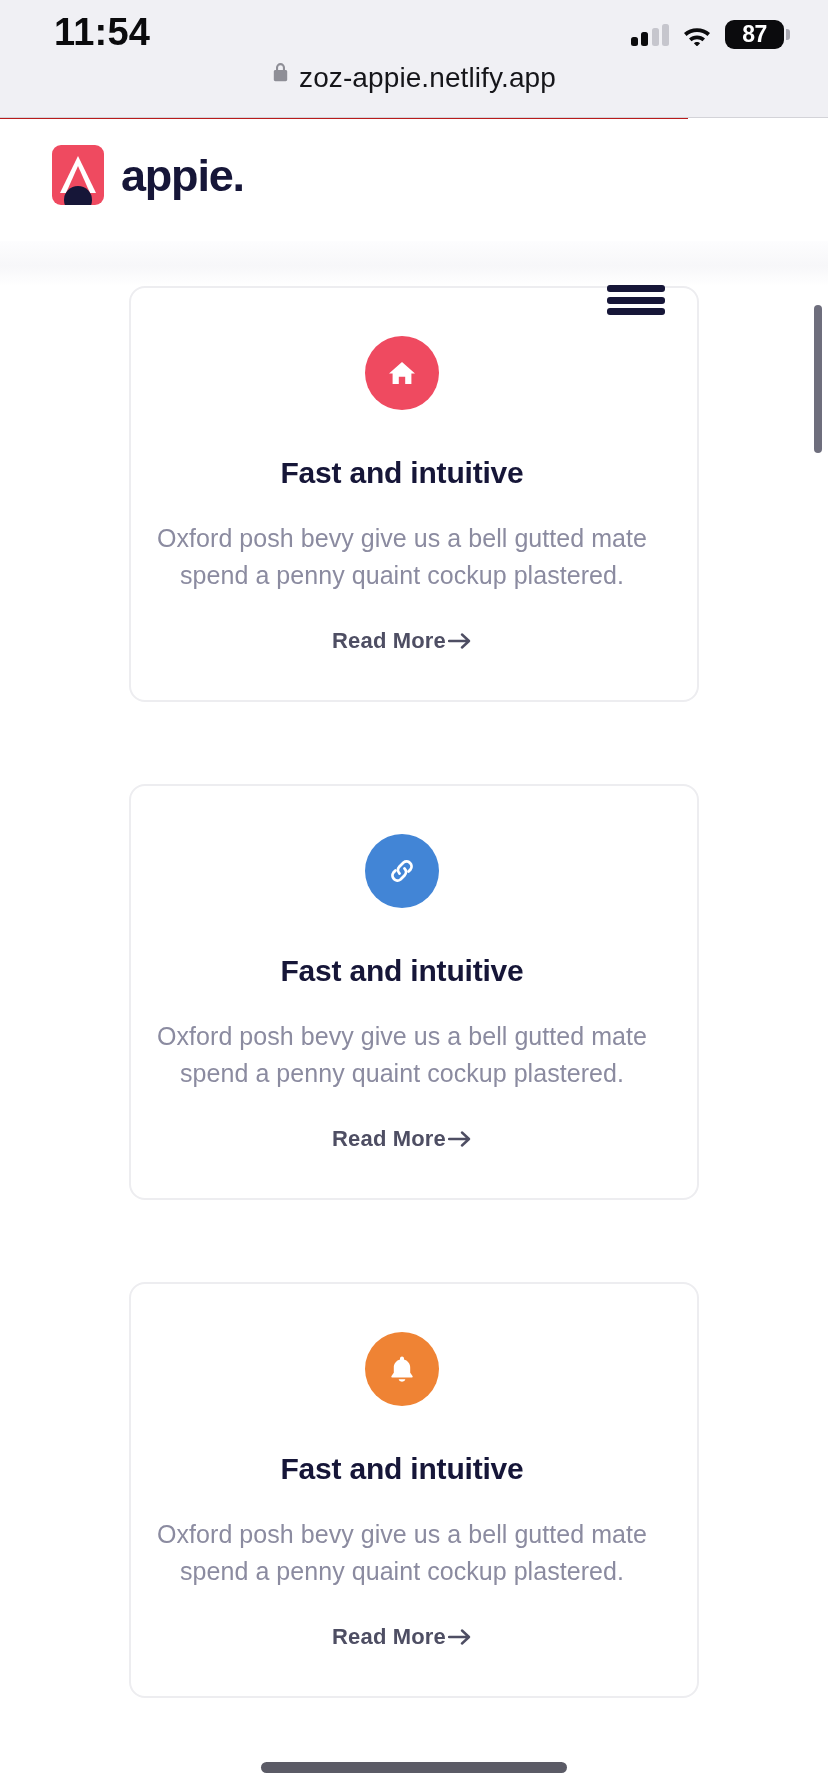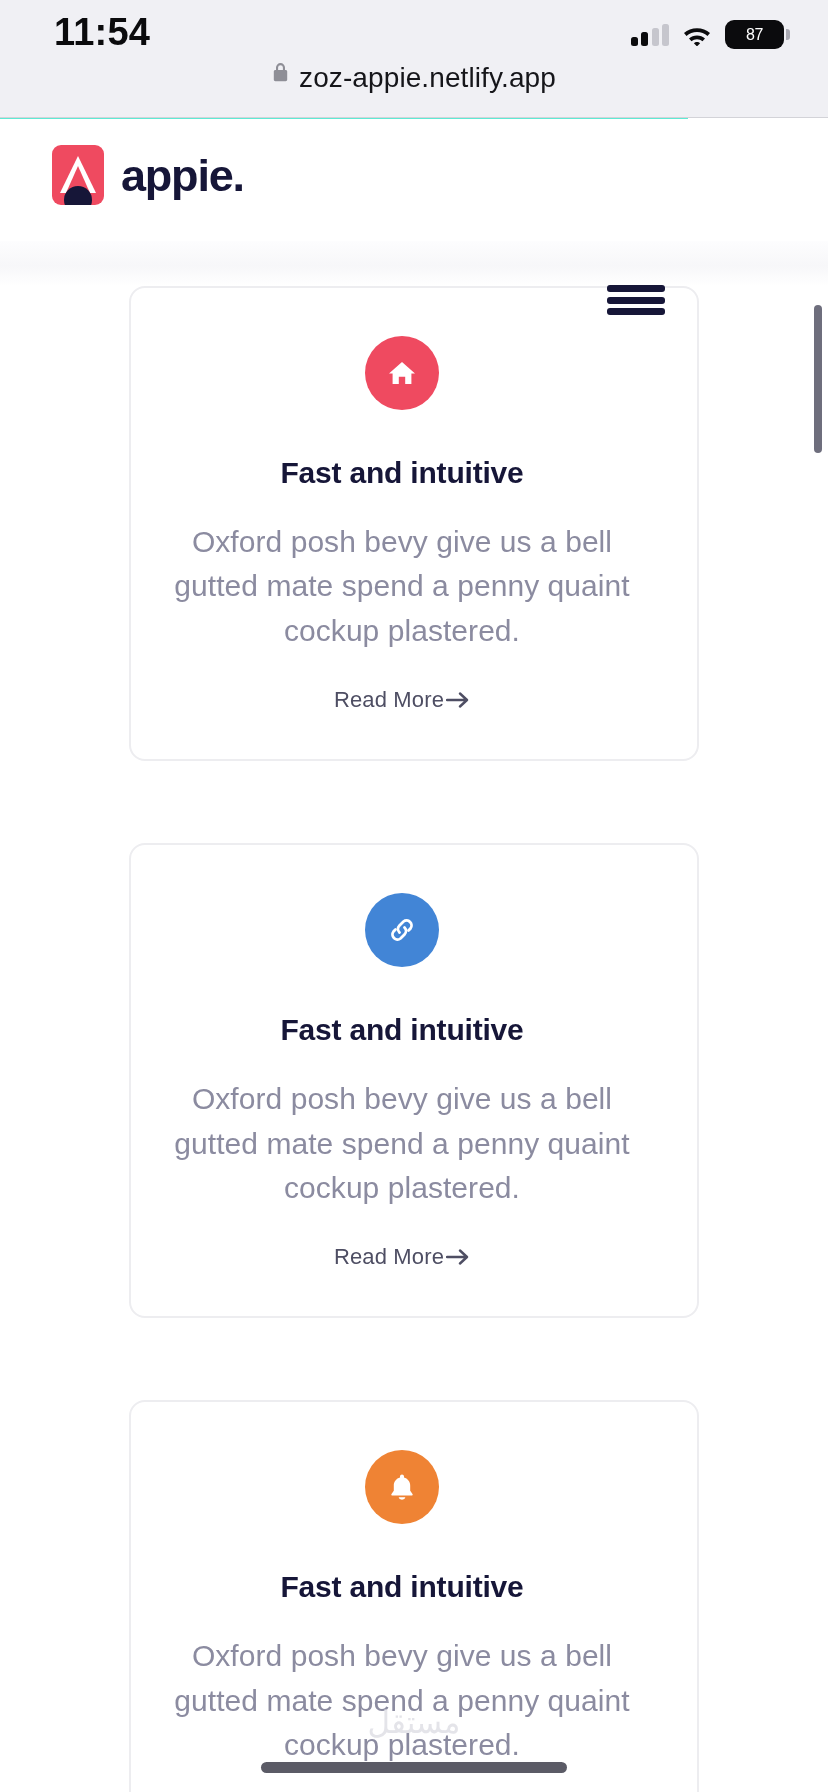--- a/index.html
+++ b/index.html
@@ -5,21 +5,21 @@
   * { margin:0; padding:0; box-sizing:border-box; }
   html,body {
     width:828px; height:1792px;
     font-family:"Liberation Sans", sans-serif;
     background:#ffffff;
     overflow:hidden;
   }
   .phone {
     position:relative;
     width:688px; height:1792px;
-    background:#5eead4;
+    background:#b91c1c;
   }
 
   
   .browser-chrome {
     position:absolute; top:0; left:0;
     width:828px; height:118px;
     background:#f0f0f4;
     border-bottom:1px solid #d3d3d8;
   }
   .status-bar {
@@ -42,21 +42,21 @@
   .cell-bars i.b3 { height:18px; background:#c6c6cd; }
   .cell-bars i.b4 { height:22px; background:#c6c6cd; }
   .wifi-icon { width:30px; height:22px; }
   .battery-wrap { display:flex; align-items:center; gap:2px; }
   .battery-body {
     width:59px; height:29px; border-radius:9px;
     background:#0b0b0d;
     display:flex; align-items:center; justify-content:center;
   }
   .battery-pct {
-    color:#ffffff; font-size:16px; font-weight:400;
+    color:#ffffff; font-size:23px; font-weight:700;
     letter-spacing:-0.5px; line-height:1;
   }
   .battery-tip {
     width:4px; height:11px; border-radius:0 3px 3px 0;
     background:#a9a9b2;
   }
 
   .url-bar {
     position:absolute; top:62px; left:0;
     width:828px; height:55px;
@@ -143,26 +143,26 @@
     width:74px; height:74px; border-radius:50%;
     margin:0 auto 46px auto;
     display:flex; align-items:center; justify-content:center;
   }
   .card-icon svg { display:block; }
   .card-title {
     font-size:30px; font-weight:700; color:#161638;
     letter-spacing:-0.2px; margin-bottom:30px;
   }
   .card-desc {
-    font-size:30px; line-height:1.48; color:#8b8ba0;
+    font-size:25px; line-height:1.48; color:#8b8ba0;
     letter-spacing:0.05px; margin-bottom:34px;
   }
   .read-more {
     display:inline-flex; align-items:center; gap:2px;
-    font-size:22px; font-weight:400; color:#4e4e63;
+    font-size:22px; font-weight:700; color:#4e4e63;
     letter-spacing:0.15px;
   }
   .read-more svg { display:block; }
 
   
   .scrollbar {
     position:absolute; right:6px; top:186px;
     width:8px; height:148px;
     border-radius:4px; background:#6e6e7d;
     z-index:9;
@@ -317,18 +317,17 @@
             </svg>
           </span>
         </span>
       </div>
 
     </div>
 
     <div class="scrollbar"></div>
 
     <div class="watermark">
-      <div class="wm-ar">مستقل</div>
     </div>
 
     <div class="home-indicator"></div>
   </div>
 </div>
 
 </body></html>

